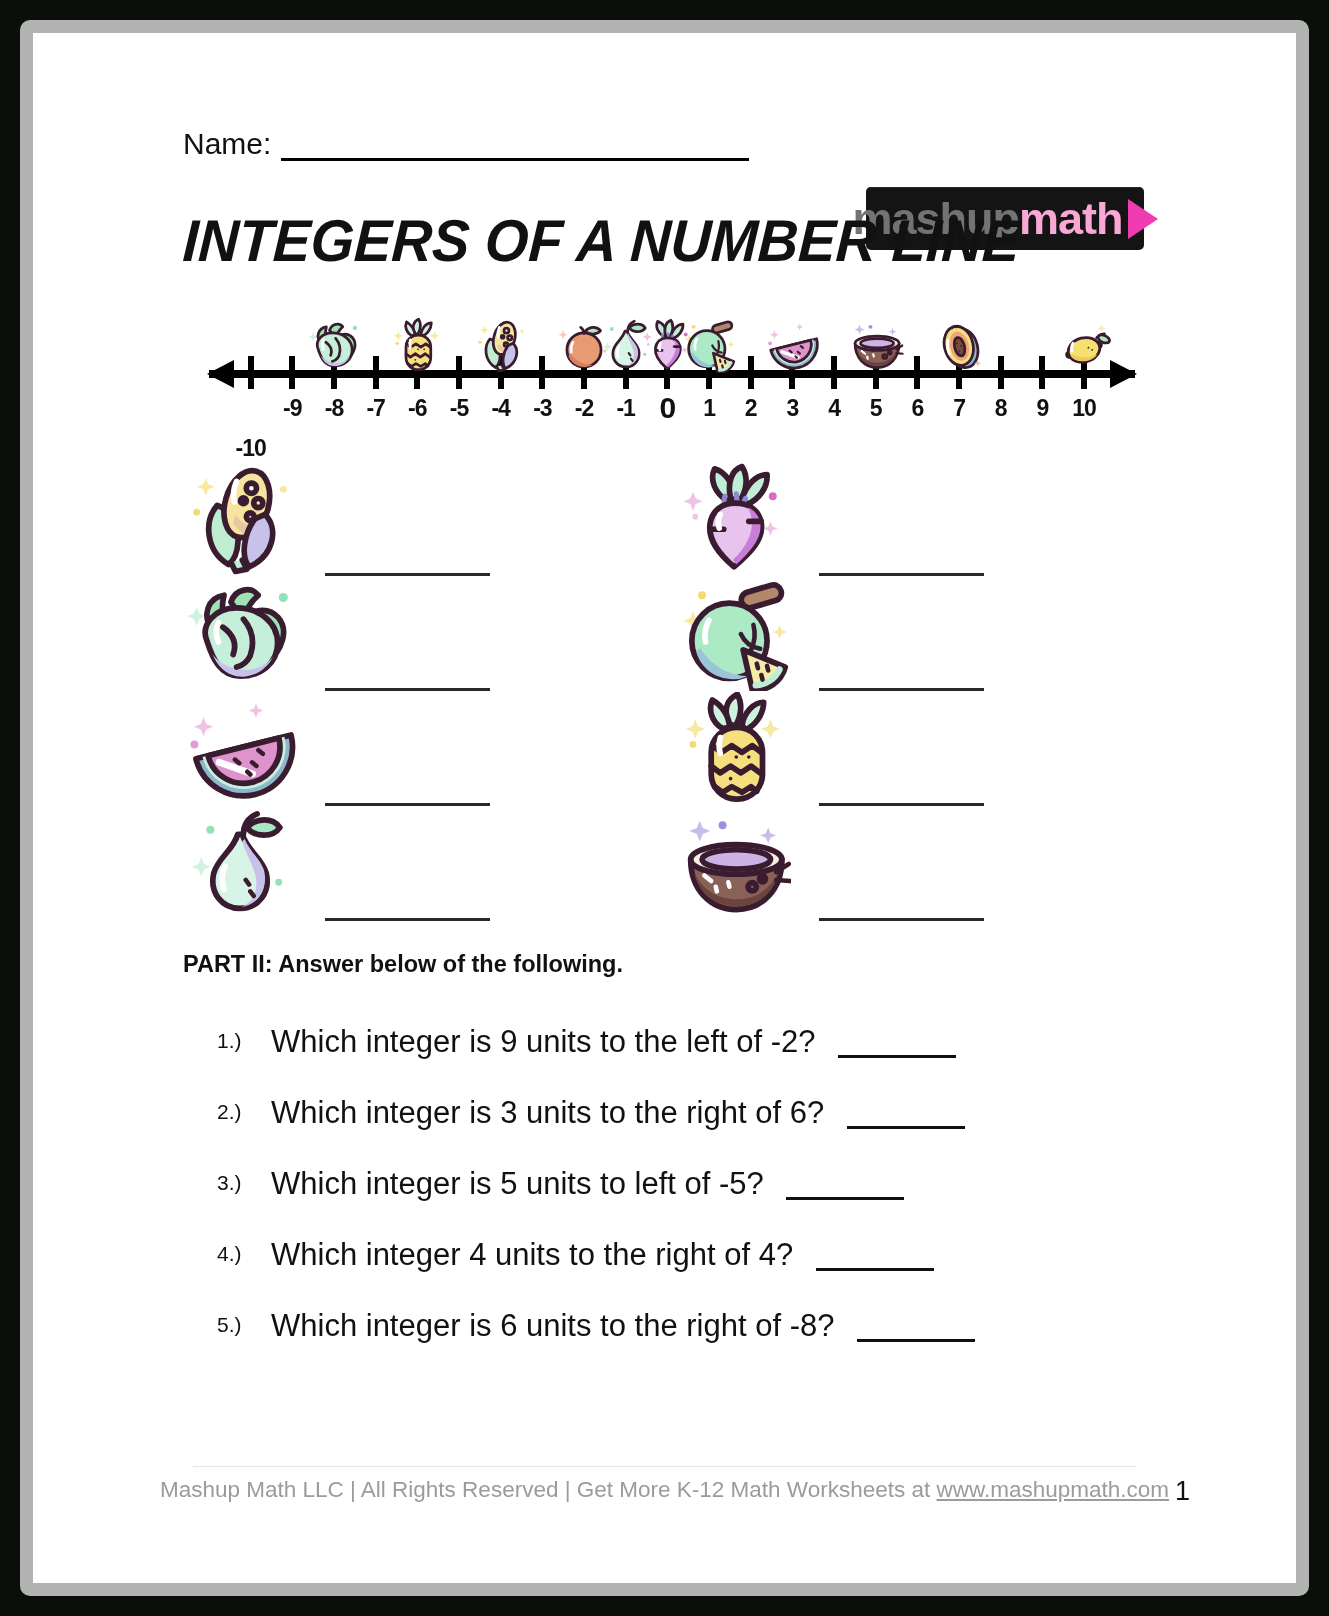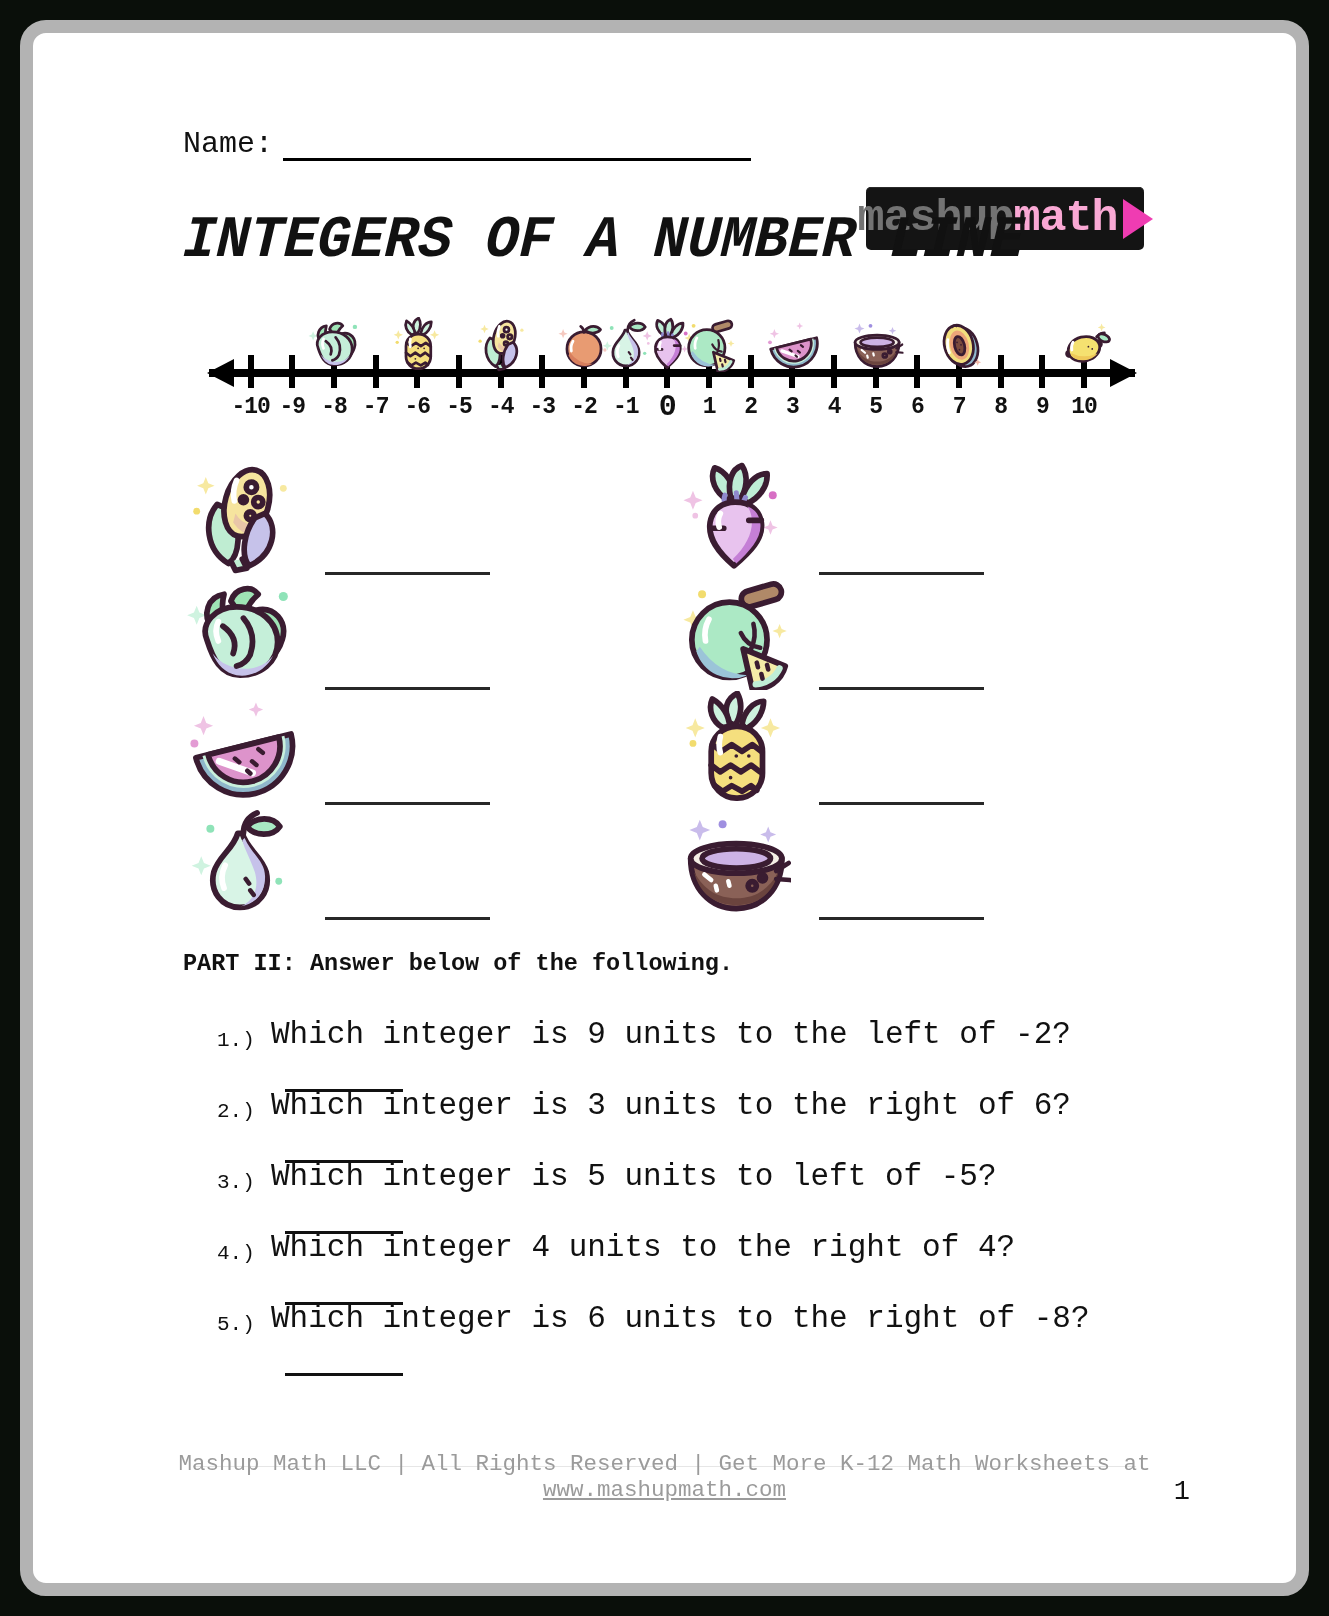--- a/index.html
+++ b/index.html
@@ -7,23 +7,22 @@
     width:1329px;height:1616px;position:relative;
     background:#0A0F0A;
     font-family:"Liberation Sans", sans-serif;
     color:#111;
     overflow:hidden;
   }
   .frame{
     position:absolute; inset:20px;
     background:#fff;
     border:13px solid #B3B3B3;
-    border-radius:26px;
+    border-radius:10px;
     overflow:hidden;
-    font-family:Liberation Mono, monospace;
   }
   .content{ padding:0 150px; position:relative; }
 
   
   .name-row{ margin-top:94px; display:flex; align-items:flex-end; }
   .name-label{ font-size:30px; }
   .name-line{ width:468px; border-bottom:3px solid #000; height:30px; margin-left:10px; }
   .logo{
     position:absolute; top:60px; right:152px;
     width:278px; height:63px; background:#141414; border-radius:5px;
@@ -102,21 +101,21 @@
       <span class="logo-play"></span>
     </div>
 
     <div class="title">INTEGERS OF A NUMBER LINE</div>
 
     <div class="numberline">
       <div class="nl-axis"></div>
       <div class="nl-arrow left"></div>
       <div class="nl-arrow right"></div>
     <div class="nl-tick" style="left: 4.5%;"></div>
-        <div class="nl-label" style="left: 4.5%;">-10</div>
+        <div class="nl-label" style="left: 4.5%; margin-top: 40px;">-10</div>
         <div class="nl-tick" style="left: 9%;"></div>
         <div class="nl-label" style="left: 9%;">-9</div>
         <div class="nl-tick" style="left: 13.5%;"></div>
         <div class="nl-label" style="left: 13.5%;">-8</div>
         <div class="nl-tick" style="left: 18%;"></div>
         <div class="nl-label" style="left: 18%;">-7</div>
         <div class="nl-tick" style="left: 22.5%;"></div>
         <div class="nl-label" style="left: 22.5%;">-6</div>
         <div class="nl-tick" style="left: 27%;"></div>
         <div class="nl-label" style="left: 27%;">-5</div>

